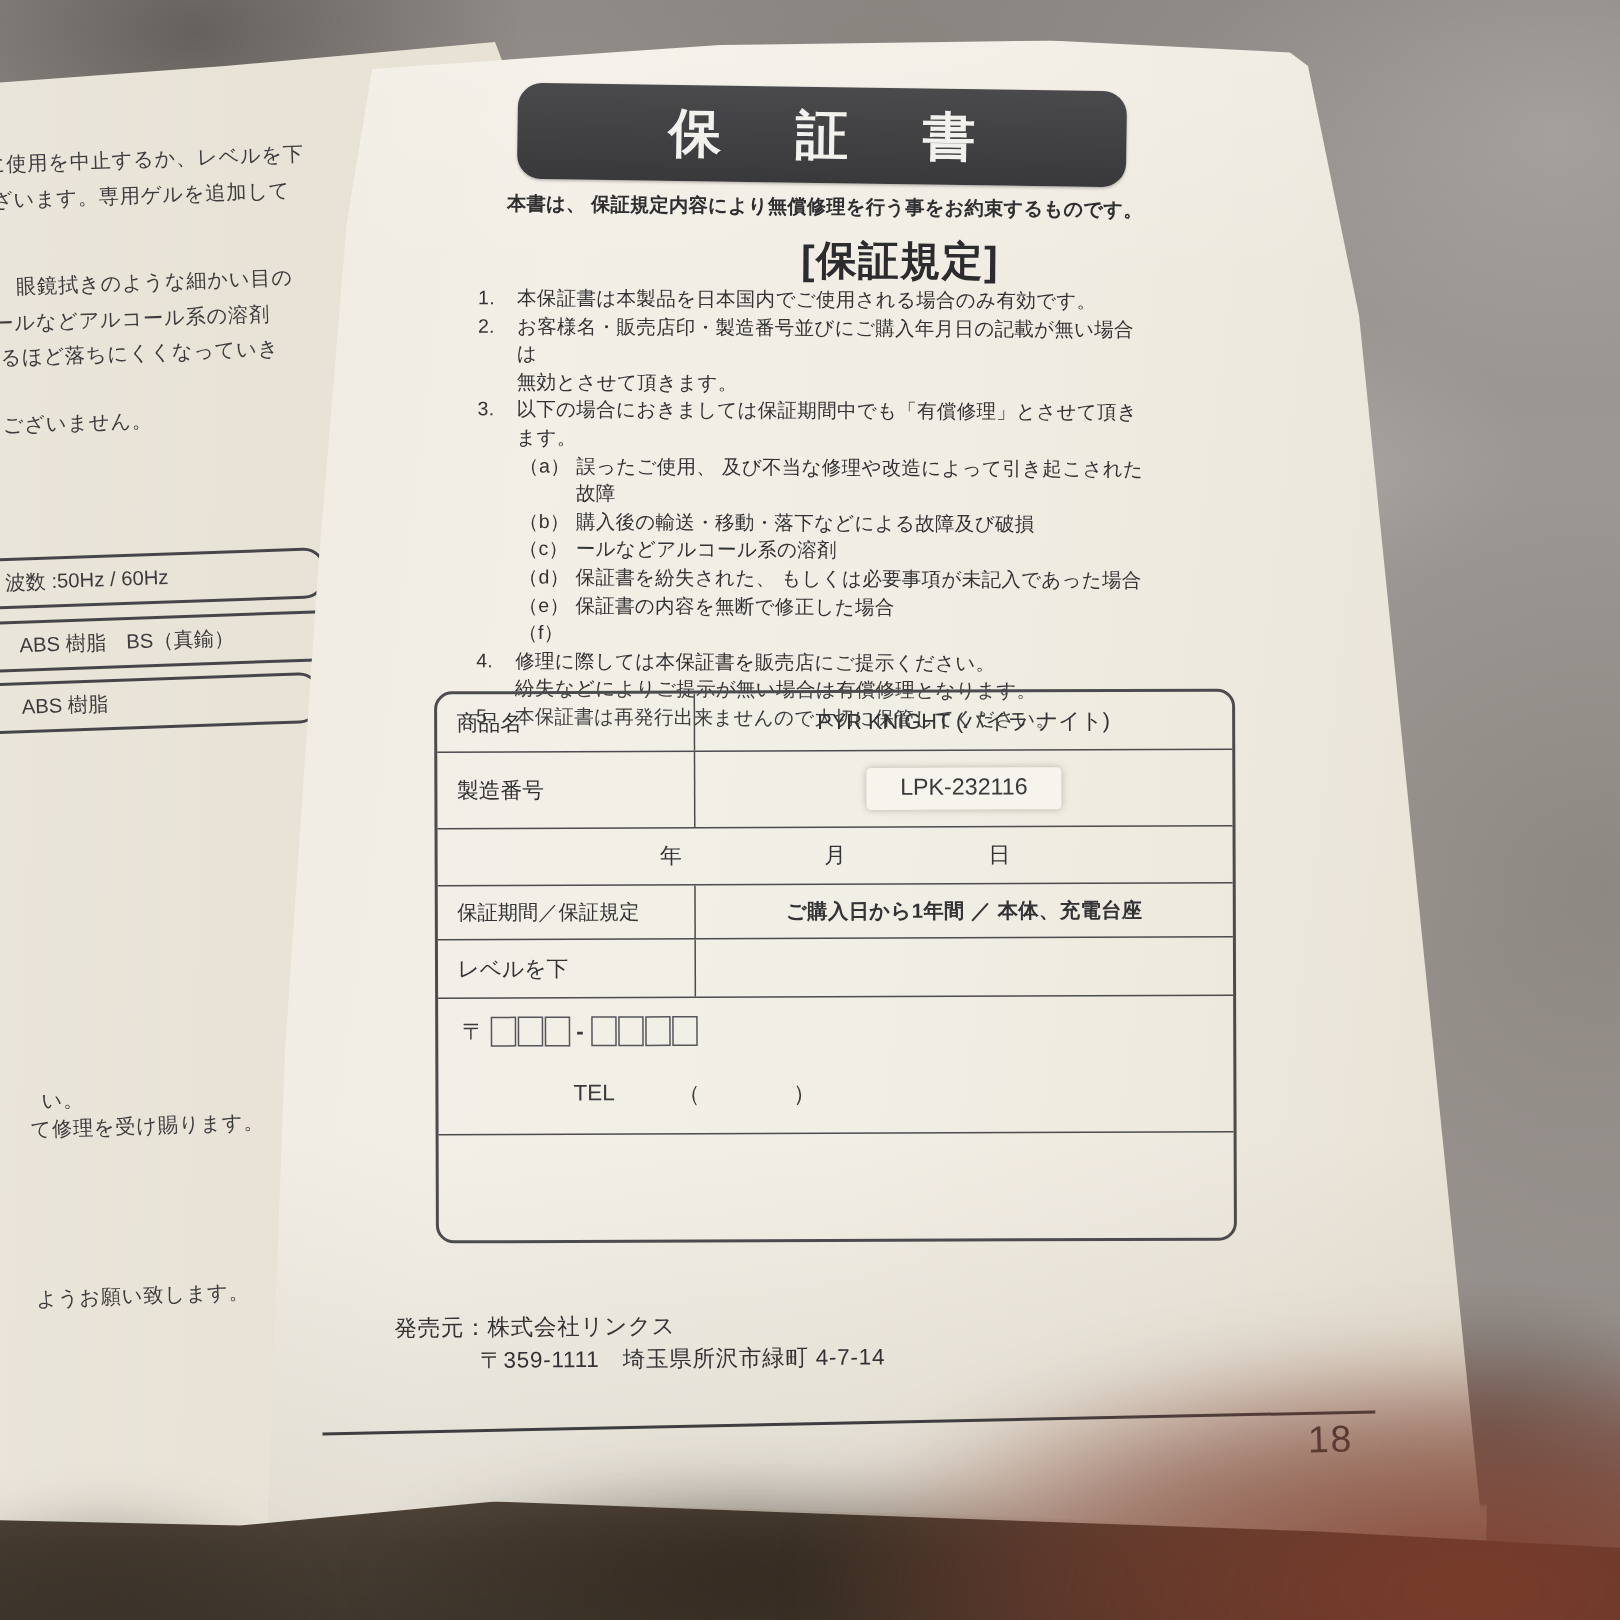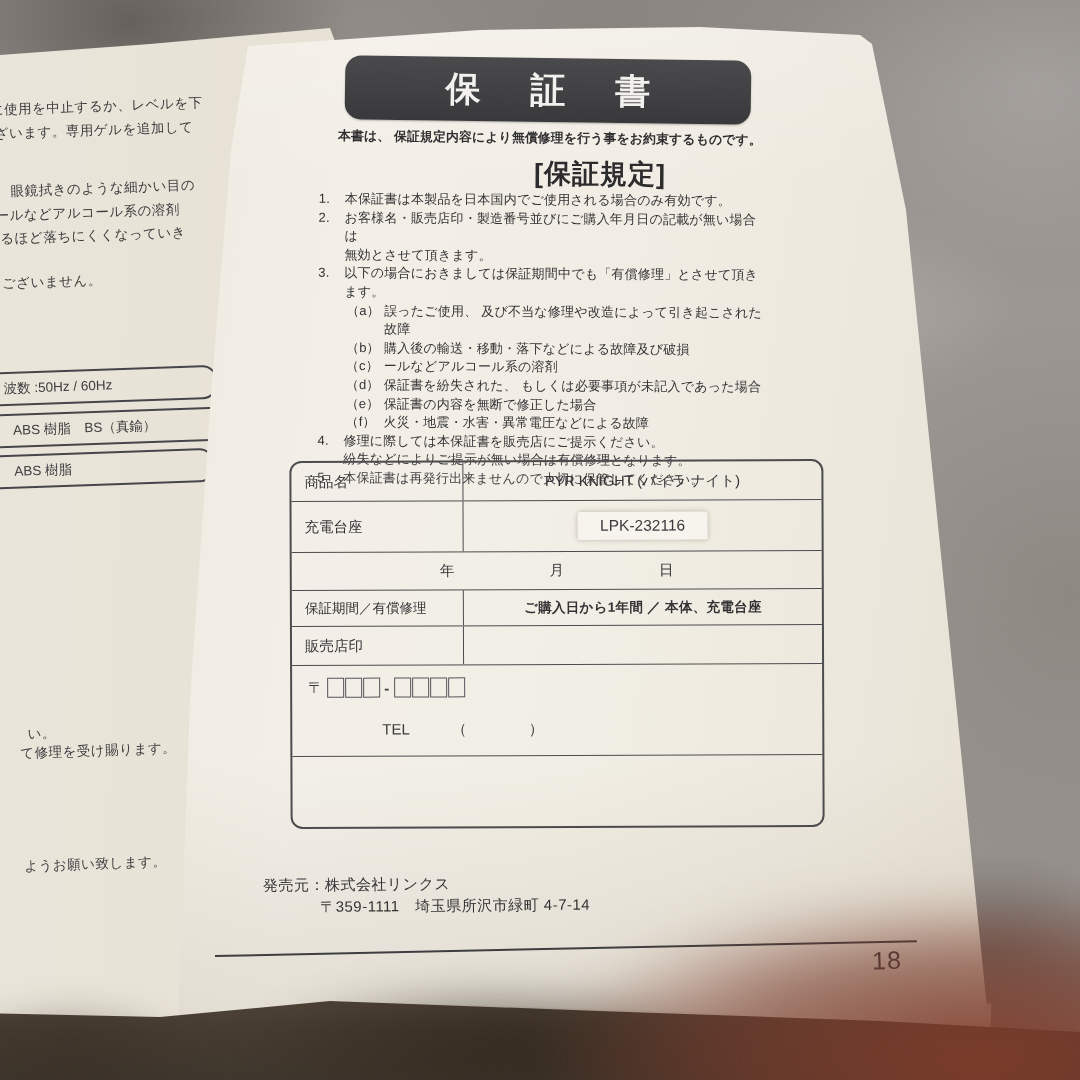--- a/index.html
+++ b/index.html
@@ -174,59 +174,58 @@
     <div class="prov-sub">
       <span class="prov-subnum">（d）</span>
       <span>保証書を紛失された、 もしくは必要事項が未記入であった場合</span>
     </div>
     <div class="prov-sub">
       <span class="prov-subnum">（e）</span>
       <span>保証書の内容を無断で修正した場合</span>
     </div>
     <div class="prov-sub">
       <span class="prov-subnum">（f）</span>
-      <span>火災・地震・水害・異常電圧などによる故障</span>
     </div>
     <div class="prov-item">
       <span class="prov-num">4.</span>
       <span>修理に際しては本保証書を販売店にご提示ください。</span>
     </div>
     <div class="prov-cont">紛失などによりご提示が無い場合は有償修理となります。</div>
     <div class="prov-item">
       <span class="prov-num">5.</span>
       <span>本保証書は再発行出来ませんので大切に保管してください。</span>
     </div>
   </div>
 
   <div class="wtable">
     <div class="wrow" style="height:38px">
       <div class="wlabel">商品名</div>
       <div class="wvalue">PYR KNIGHT (パイラ ナイト)</div>
     </div>
     <div class="wrow" style="height:50px">
-      <div class="wlabel">充電台座</div>
+      <div class="wlabel">製造番号</div>
       <div class="wvalue">
         <span class="serial-sticker">LPK-232116</span>
       </div>
     </div>
     <div class="wrow" style="height:37px">
       <div class="wvalue">
           <span class="ymd">
         <span>年</span>
         <span>月</span>
         <span>日</span>
       </span>
         </div>
     </div>
     <div class="wrow" style="height:35px">
-      <div class="wlabel" style="font-size:13.5px">保証期間／有償修理</div>
+      <div class="wlabel" style="font-size:13.5px">保証期間／保証規定</div>
       <div class="wvalue bold-val">ご購入日から1年間 ／ 本体、充電台座</div>
     </div>
     <div class="wrow" style="height:38px">
-      <div class="wlabel">販売店印</div>
+      <div class="wlabel">レベルを下</div>
       <div class="wvalue"></div>
     </div>
     <div class="wrow" style="height:90px">
       <div class="wvalue addr-cell">
         <span class="postal-line">
           <span class="postal-mark">〒</span>
           <span class="pbox"></span>
           <span class="pbox"></span>
           <span class="pbox"></span>
           <span class="postal-hyphen">-</span>

